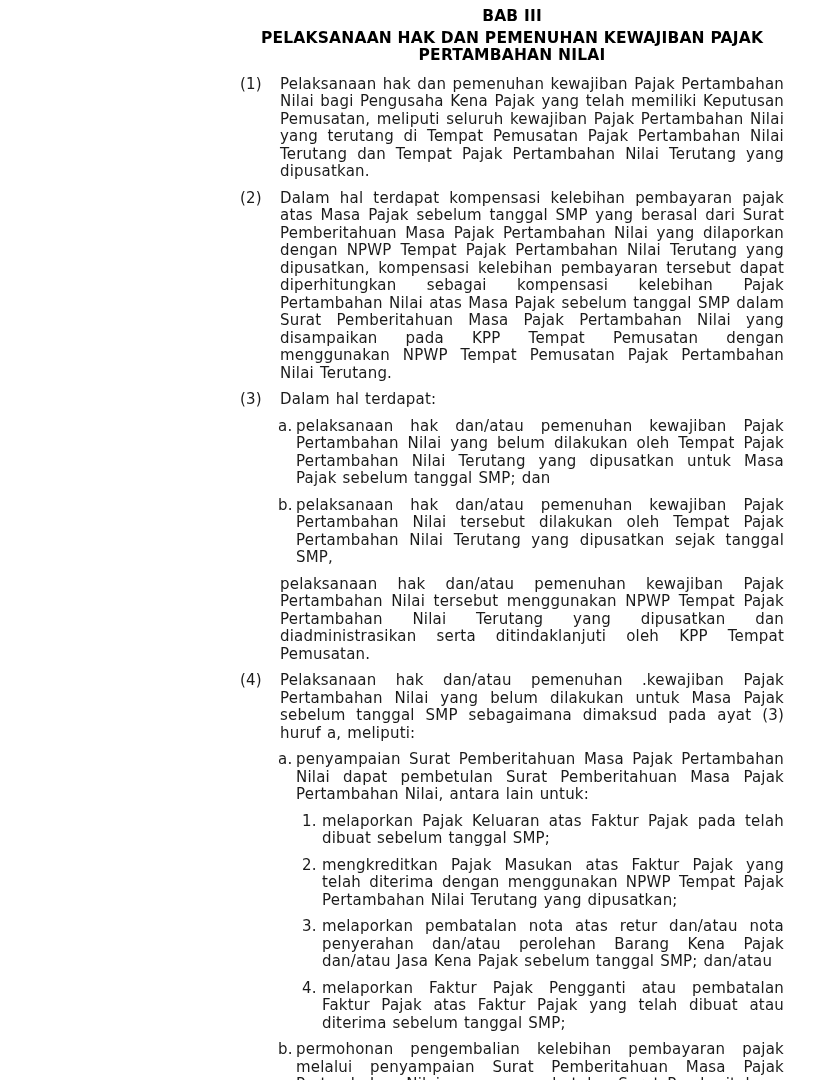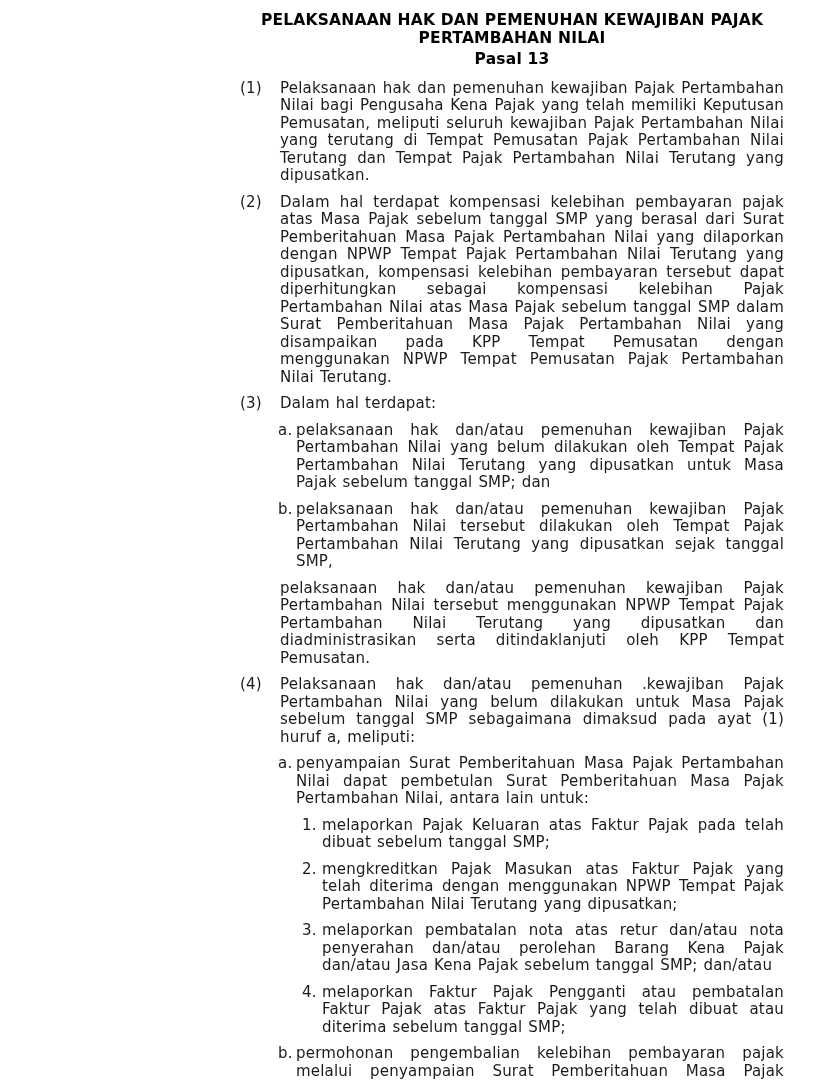--- a/index.html
+++ b/index.html
@@ -63,22 +63,22 @@
   .l3 .marker { width: 20px; }
   .cont { margin-left: 40px; }
 </style>
 </head>
 <body>
 
 <div class="page">
   <div class="content">
 
     <div class="heading">
+      <div>BAB III</div>
       <div class="doc-title">PELAKSANAAN HAK DAN PEMENUHAN KEWAJIBAN PAJAK PERTAMBAHAN NILAI</div>
-      <div>Pasal 13</div>
     </div>
 
     <div class="doc-body">
 
       <div class="block l1">
         <span class="marker">(1)</span>
         <div class="text">Pelaksanaan hak dan pemenuhan kewajiban Pajak Pertambahan Nilai bagi Pengusaha Kena Pajak yang telah memiliki Keputusan Pemusatan, meliputi seluruh kewajiban Pajak Pertambahan Nilai yang terutang di Tempat Pemusatan Pajak Pertambahan Nilai Terutang dan Tempat Pajak Pertambahan Nilai Terutang yang dipusatkan.</div>
       </div>
 
       <div class="block l1">
@@ -100,21 +100,21 @@
         <span class="marker">b.</span>
         <div class="text">pelaksanaan hak dan/atau pemenuhan kewajiban Pajak Pertambahan Nilai tersebut dilakukan oleh Tempat Pajak Pertambahan Nilai Terutang yang dipusatkan sejak tanggal SMP,</div>
       </div>
 
       <div class="block cont">
         <div class="text">pelaksanaan hak dan/atau pemenuhan kewajiban Pajak Pertambahan Nilai tersebut menggunakan NPWP Tempat Pajak Pertambahan Nilai Terutang yang dipusatkan dan diadministrasikan serta ditindaklanjuti oleh KPP Tempat Pemusatan.</div>
       </div>
 
       <div class="block l1">
         <span class="marker">(4)</span>
-        <div class="text">Pelaksanaan hak dan/atau pemenuhan .kewajiban Pajak Pertambahan Nilai yang belum dilakukan untuk Masa Pajak sebelum tanggal SMP sebagaimana dimaksud pada ayat (1) huruf a, meliputi:</div>
+        <div class="text">Pelaksanaan hak dan/atau pemenuhan .kewajiban Pajak Pertambahan Nilai yang belum dilakukan untuk Masa Pajak sebelum tanggal SMP sebagaimana dimaksud pada ayat (3) huruf a, meliputi:</div>
       </div>
 
       <div class="block l2">
         <span class="marker">a.</span>
         <div class="text">penyampaian Surat Pemberitahuan Masa Pajak Pertambahan Nilai dapat pembetulan Surat Pemberitahuan Masa Pajak Pertambahan Nilai, antara lain untuk:</div>
       </div>
 
       <div class="block l3">
         <span class="marker">1.</span>
         <div class="text">melaporkan Pajak Keluaran atas Faktur Pajak pada telah dibuat sebelum tanggal SMP;</div>

